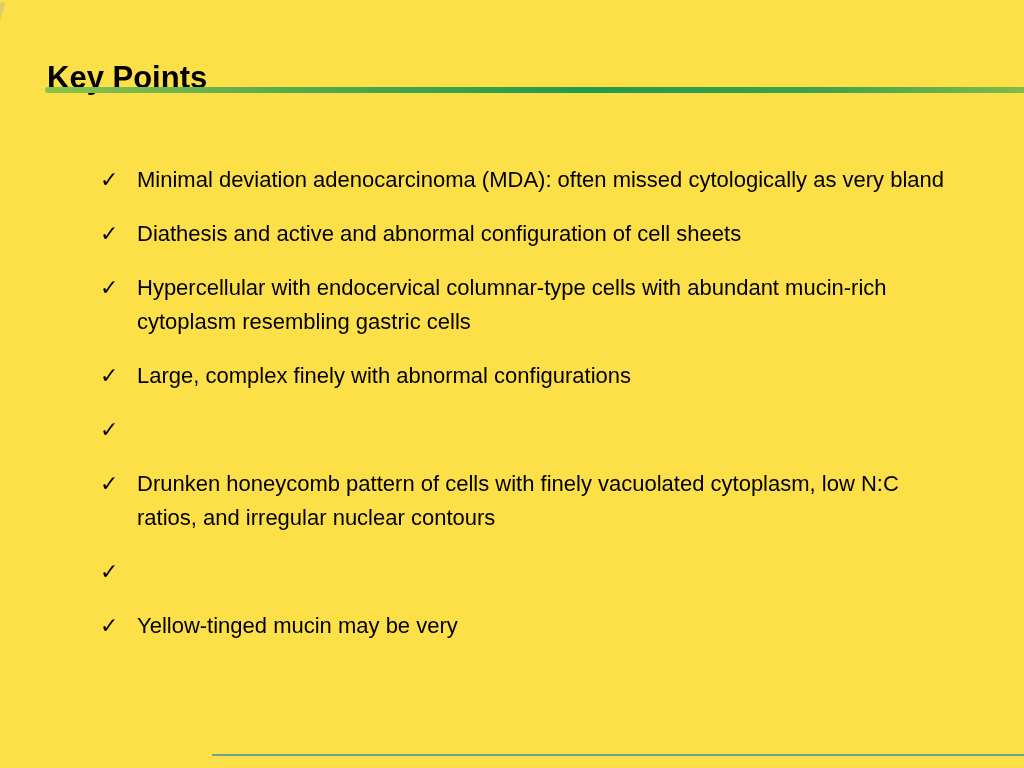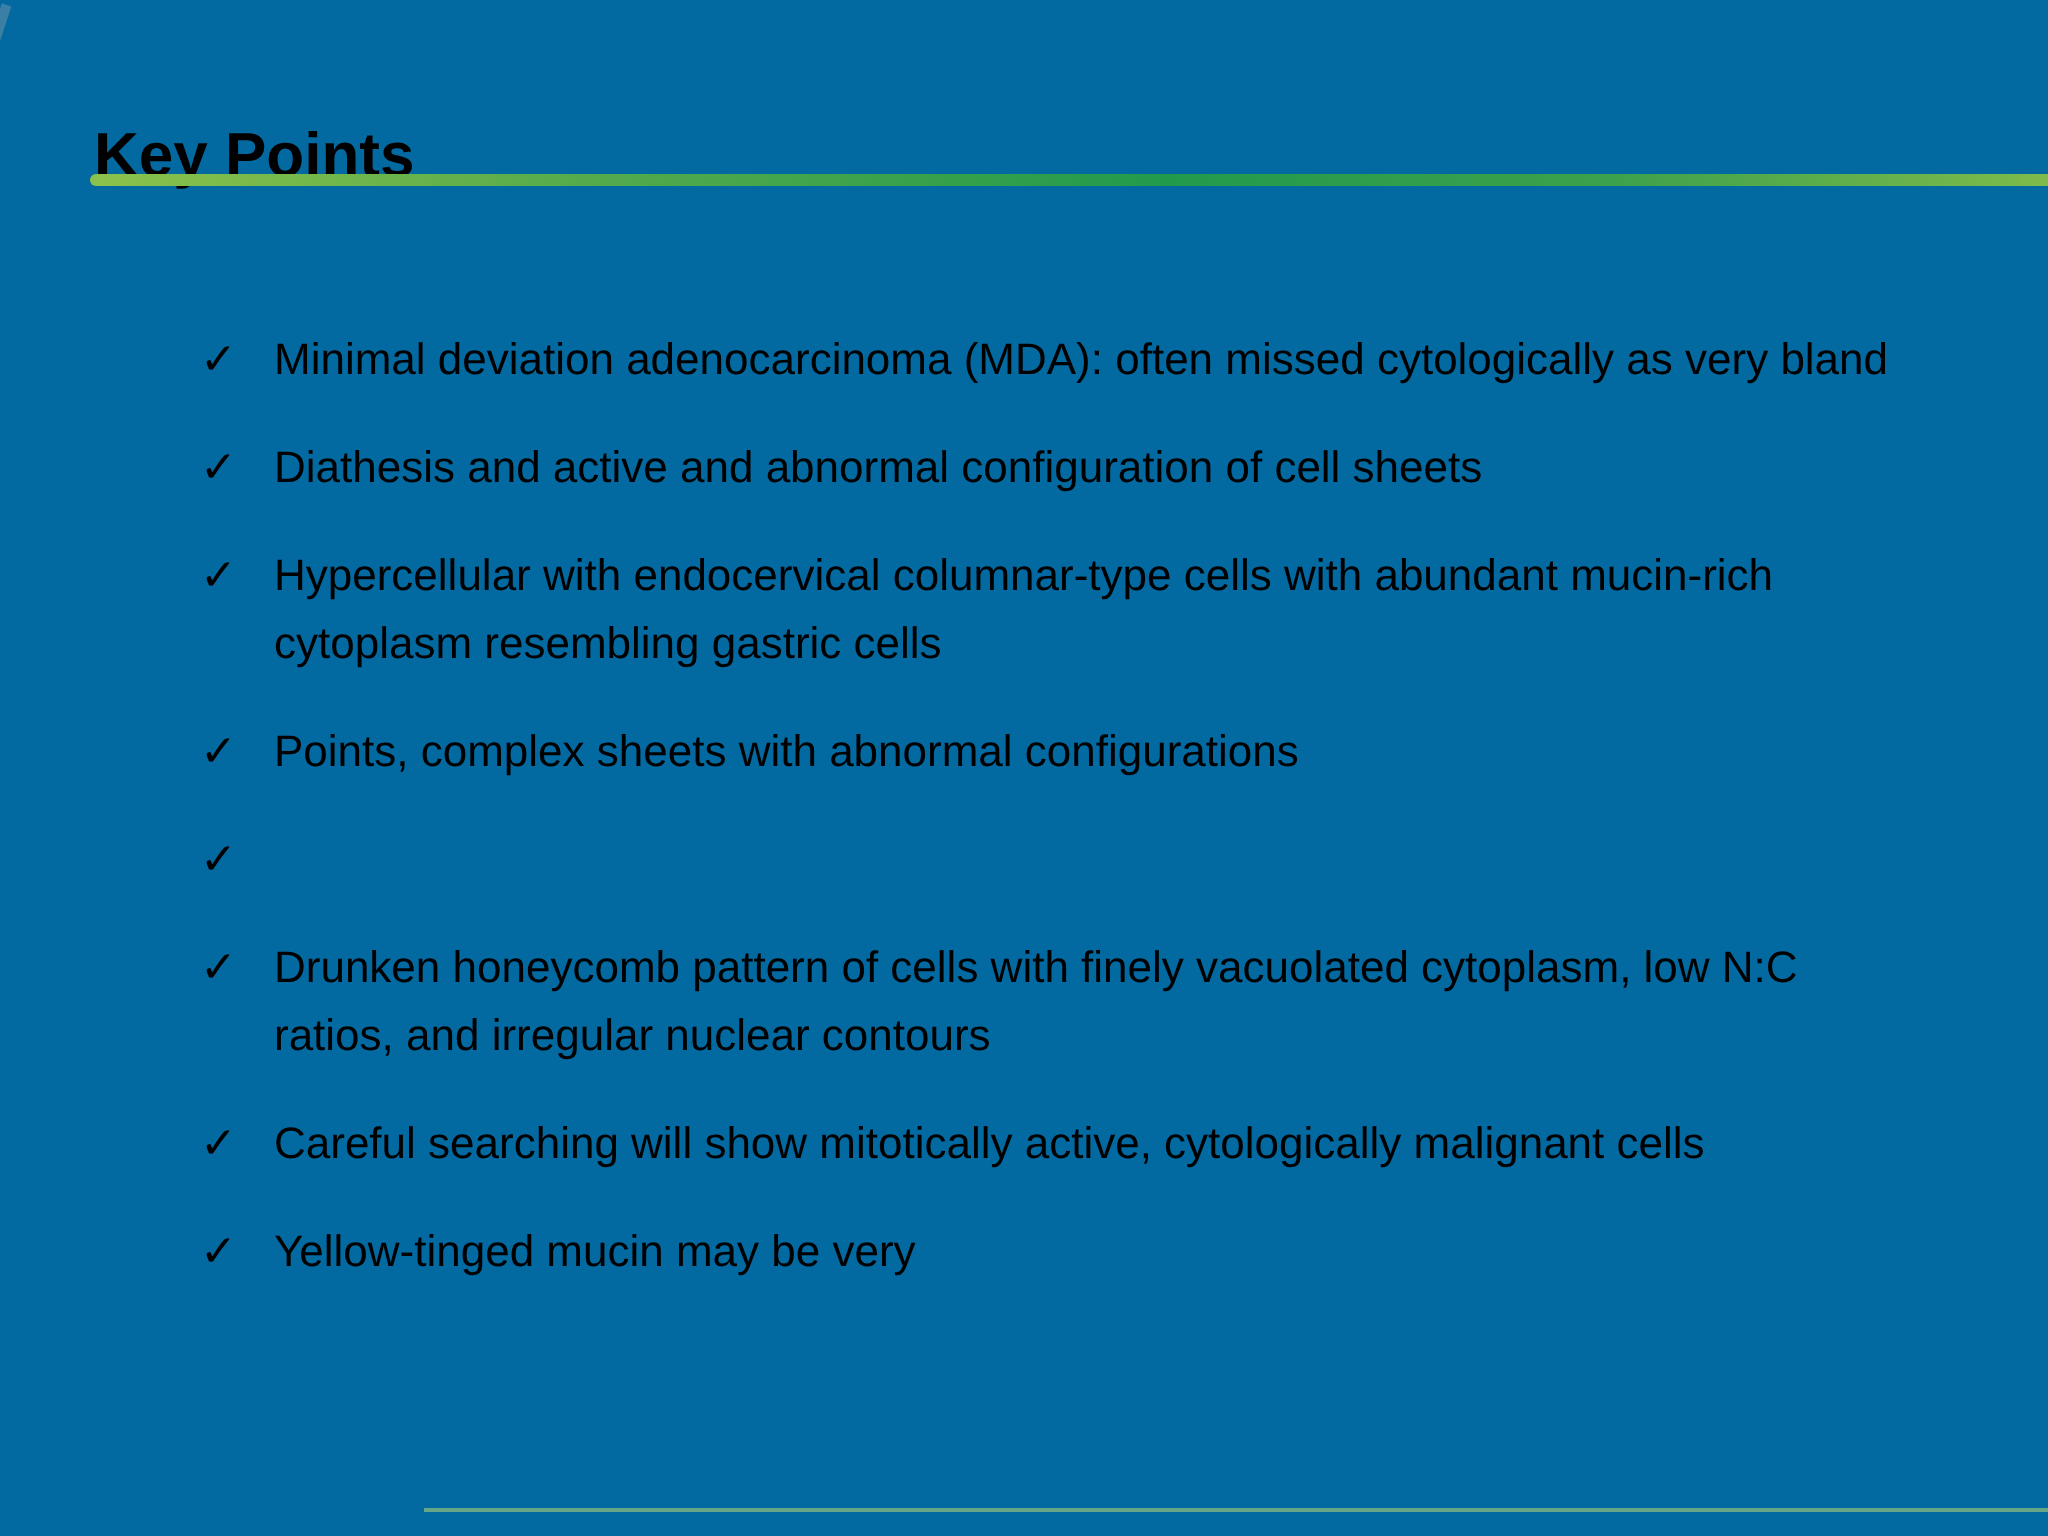--- a/index.html
+++ b/index.html
@@ -4,21 +4,21 @@
 <style>
   html, body {
     margin: 0;
     padding: 0;
     background: #ffffff;
   }
   .slide {
     position: relative;
     width: 1024px;
     height: 768px;
-    background: #0369a1;
+    background: #fde047;
     overflow: hidden;
     font-family: "Liberation Sans", "DejaVu Sans", sans-serif;
   }
   .corner-smudge {
     position: absolute;
     left: -2px;
     top: 2px;
     width: 5px;
     height: 18px;
     background: #aaaaaa;
@@ -105,35 +105,34 @@
         <span class="bullet-text">Diathesis and active and abnormal configuration of cell sheets</span>
       </li>
 
       <li class="bullet-item">
         <span class="bullet-marker">✓</span>
         <span class="bullet-text">Hypercellular with endocervical columnar-type cells with abundant mucin-rich cytoplasm resembling gastric cells</span>
       </li>
 
       <li class="bullet-item">
         <span class="bullet-marker">✓</span>
-        <span class="bullet-text">Points, complex sheets with abnormal configurations</span>
+        <span class="bullet-text">Large, complex finely with abnormal configurations</span>
       </li>
 
       <li class="bullet-item">
         <span class="bullet-marker">✓</span>
       </li>
 
       <li class="bullet-item">
         <span class="bullet-marker">✓</span>
         <span class="bullet-text">Drunken honeycomb pattern of cells with finely vacuolated cytoplasm, low N:C ratios, and irregular nuclear contours</span>
       </li>
 
       <li class="bullet-item">
         <span class="bullet-marker">✓</span>
-        <span class="bullet-text">Careful searching will show mitotically active, cytologically malignant cells</span>
       </li>
 
       <li class="bullet-item">
         <span class="bullet-marker">✓</span>
         <span class="bullet-text">Yellow-tinged mucin may be very</span>
       </li>
     </ul>
 
   <div class="bottom-rule"></div>
 

